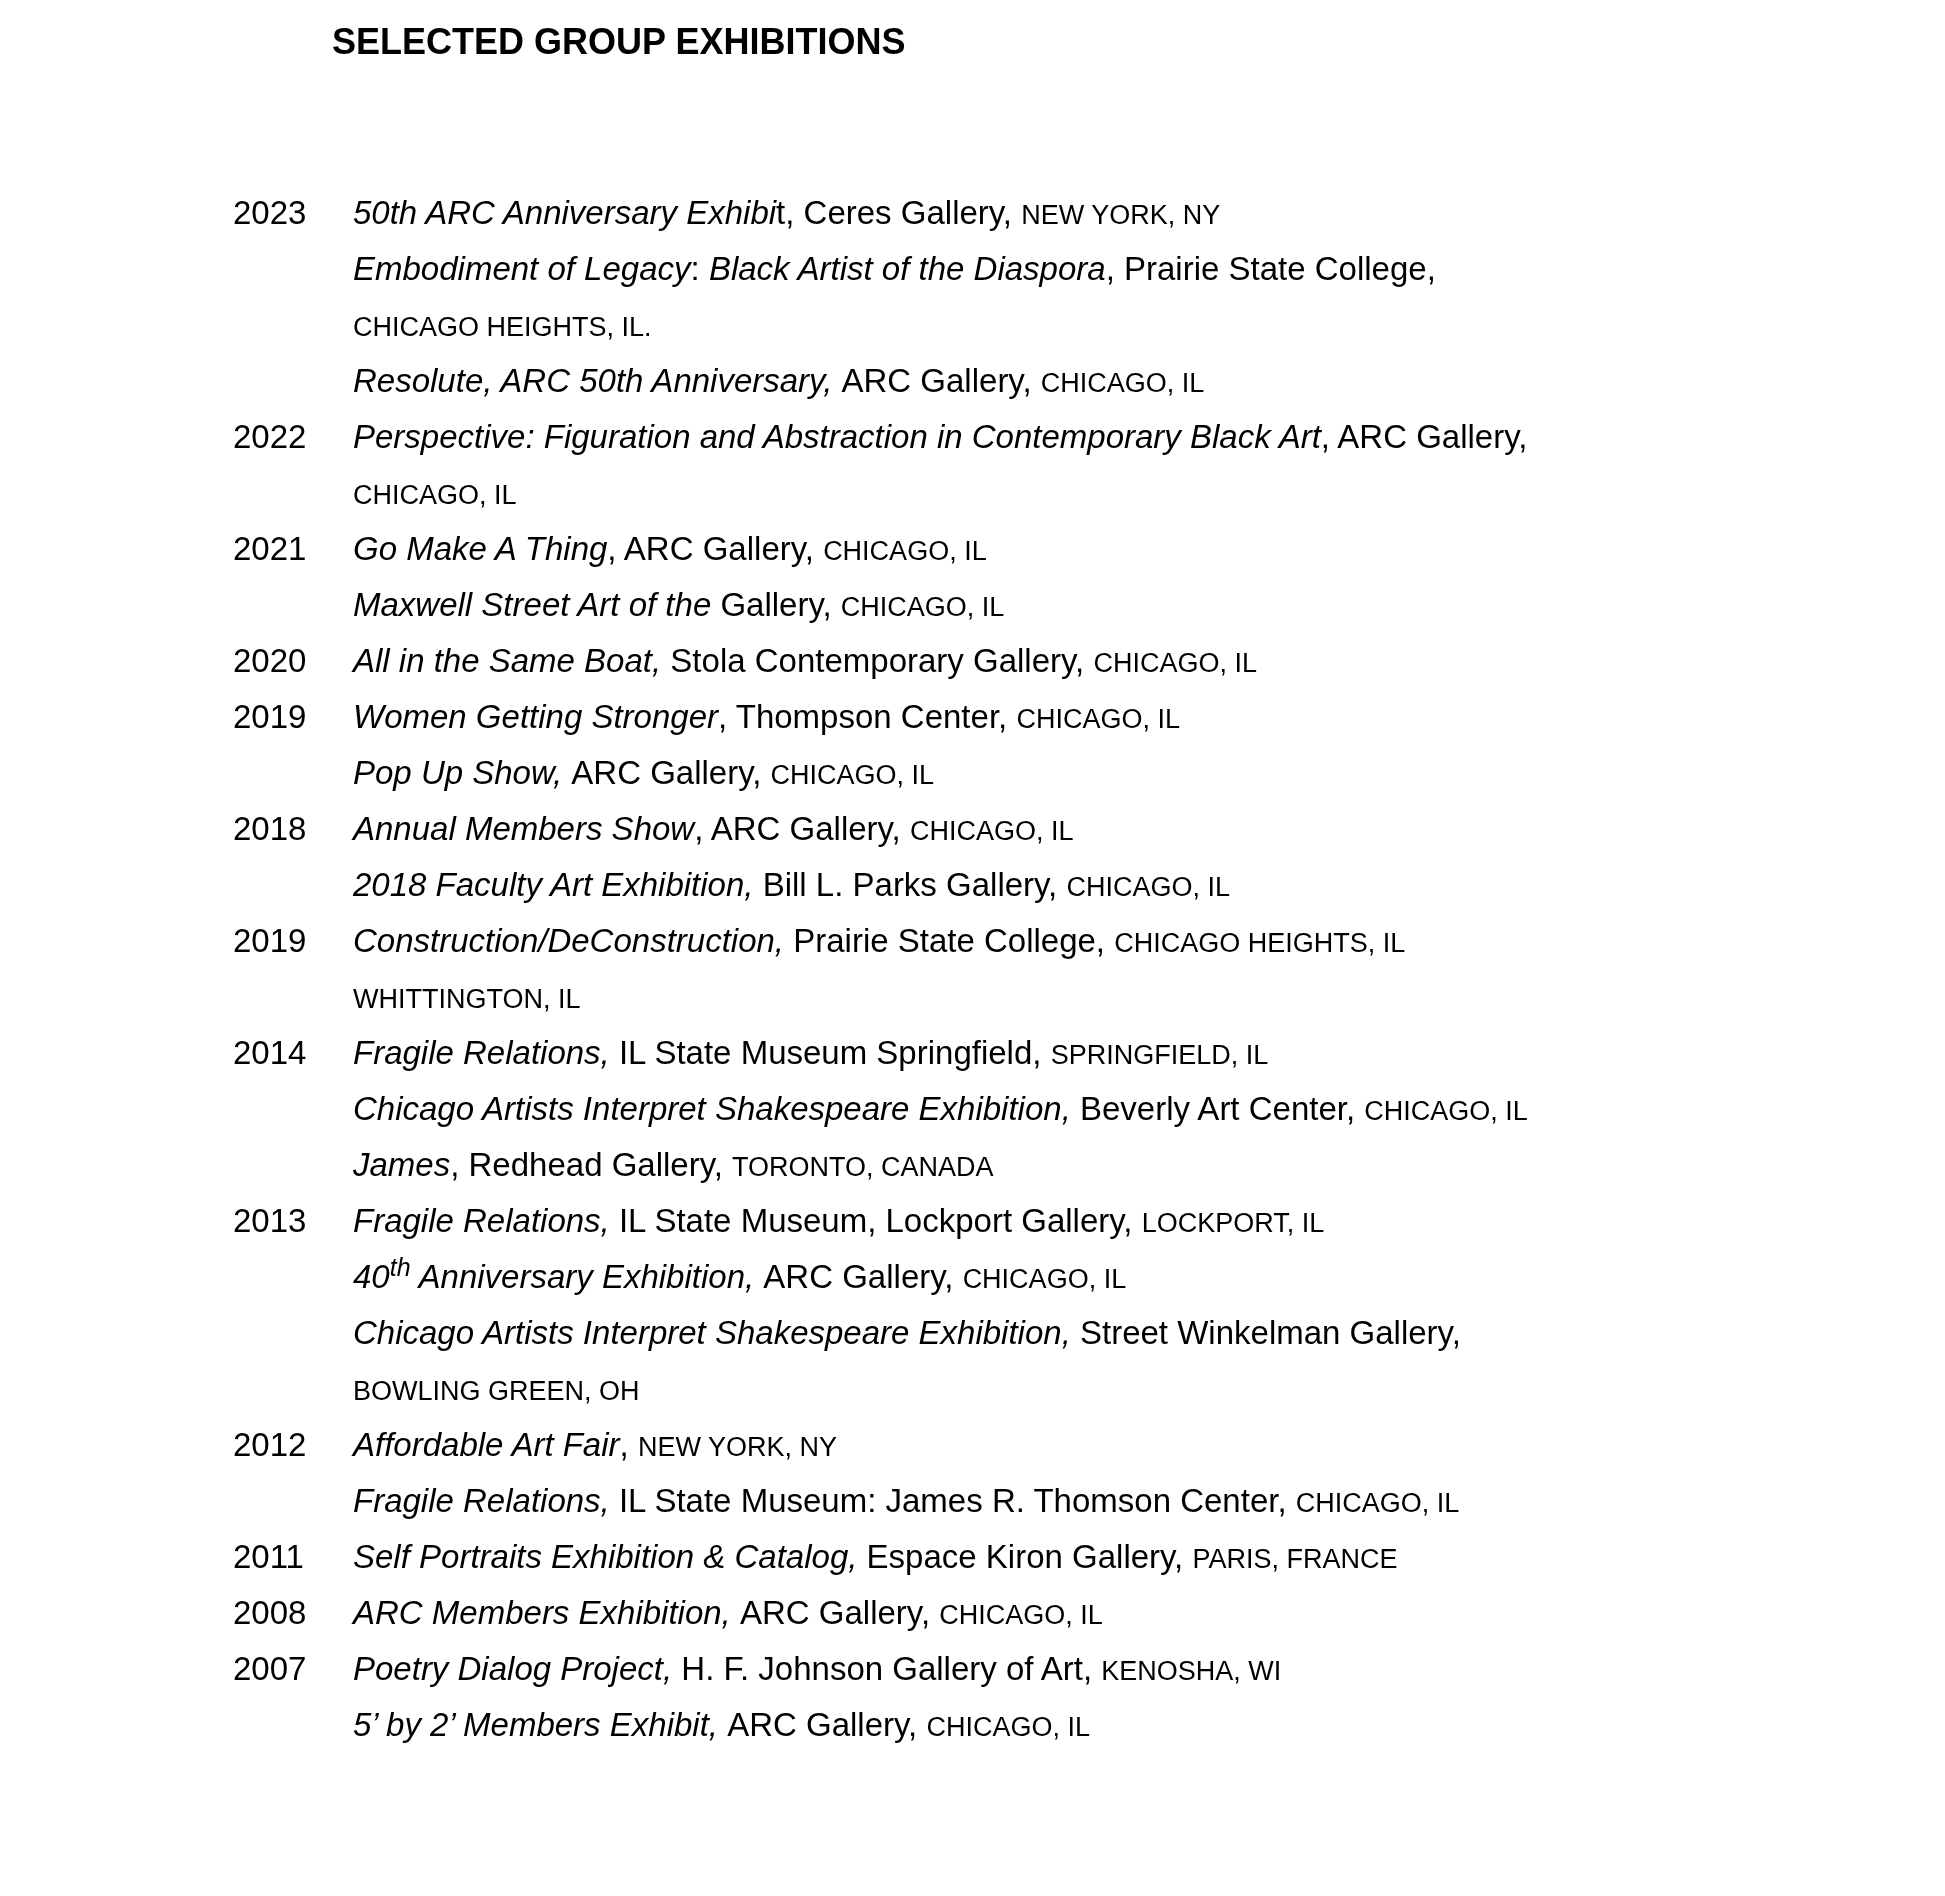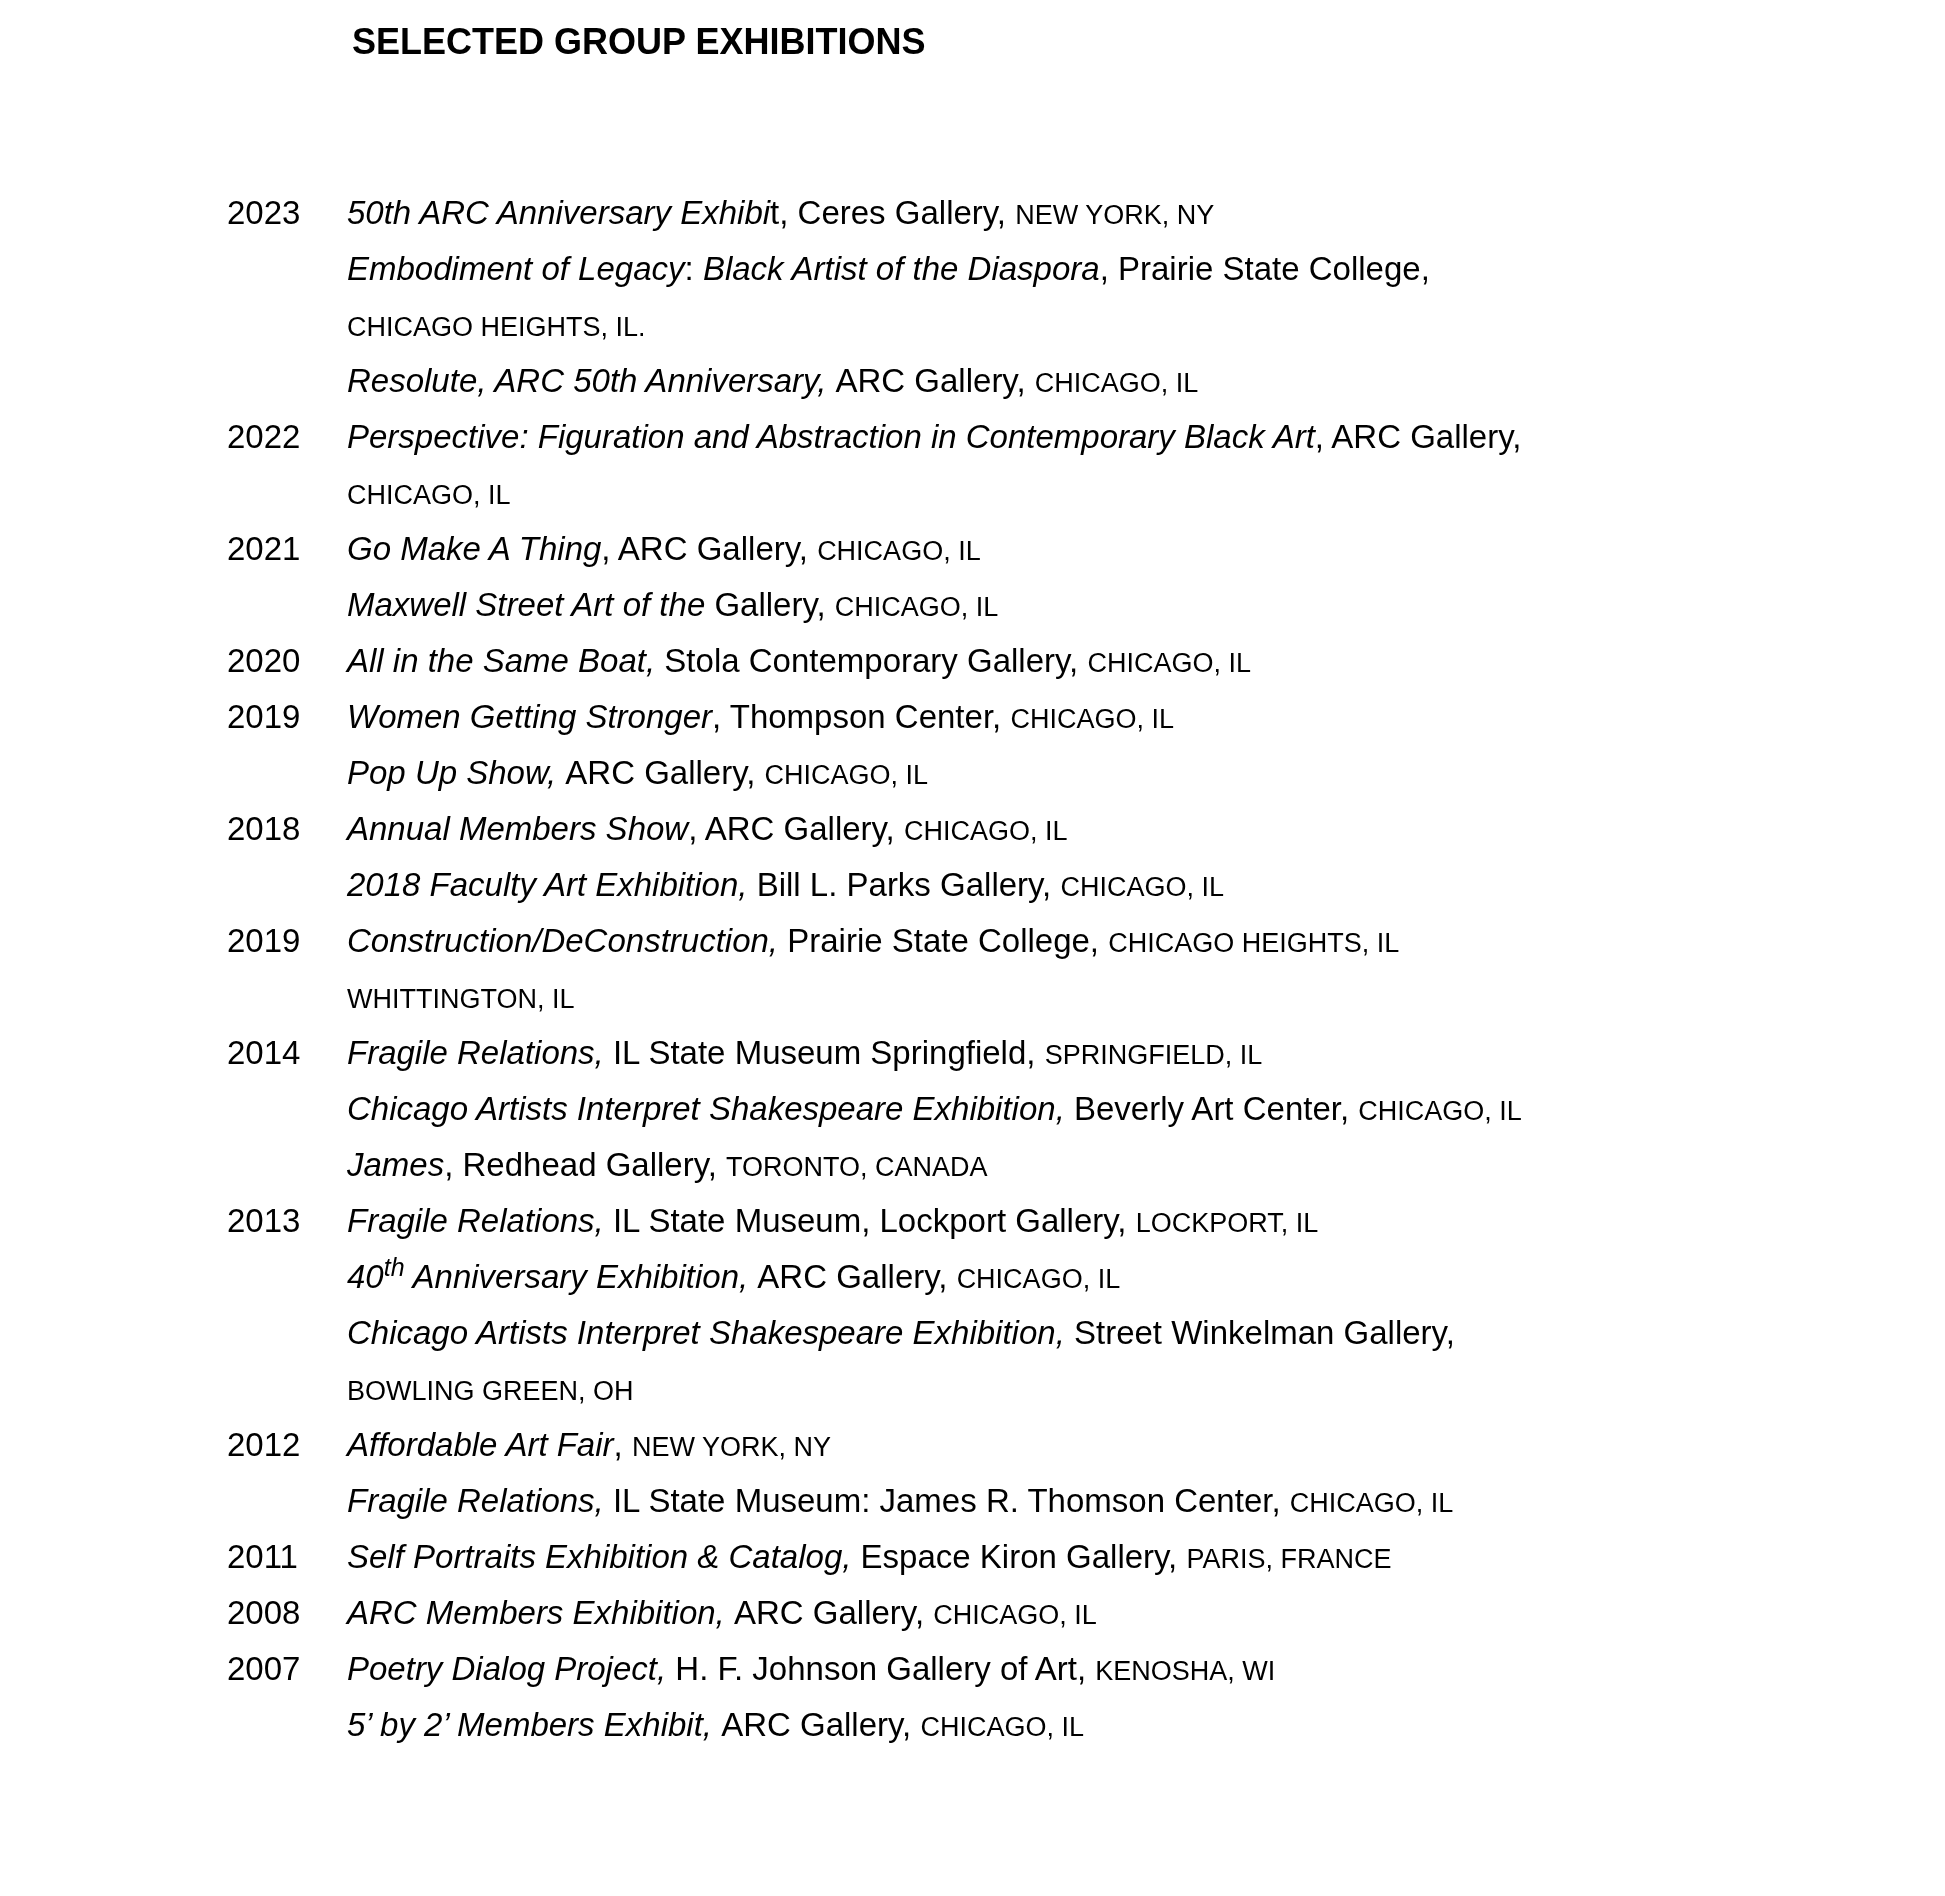--- a/index.html
+++ b/index.html
@@ -13,30 +13,30 @@
   .page {
     position: relative;
     width: 1945px;
     height: 1896px;
     background: #ffffff;
     color: #000000;
     font-family: "Liberation Sans", sans-serif;
   }
   .doc-title {
     position: absolute;
-    left: 352px;
+    left: 332px;
     top: 21.4px;
     font-size: 36px;
     font-weight: bold;
     letter-spacing: 0px;
     white-space: nowrap;
   }
   .exhibition-list {
     position: absolute;
-    left: 227px;
+    left: 233px;
     top: 185px;
     width: 1678px;
   }
   .line {
     height: 56px;
     line-height: 56px;
     font-size: 33px;
     white-space: nowrap;
   }
   .year {

